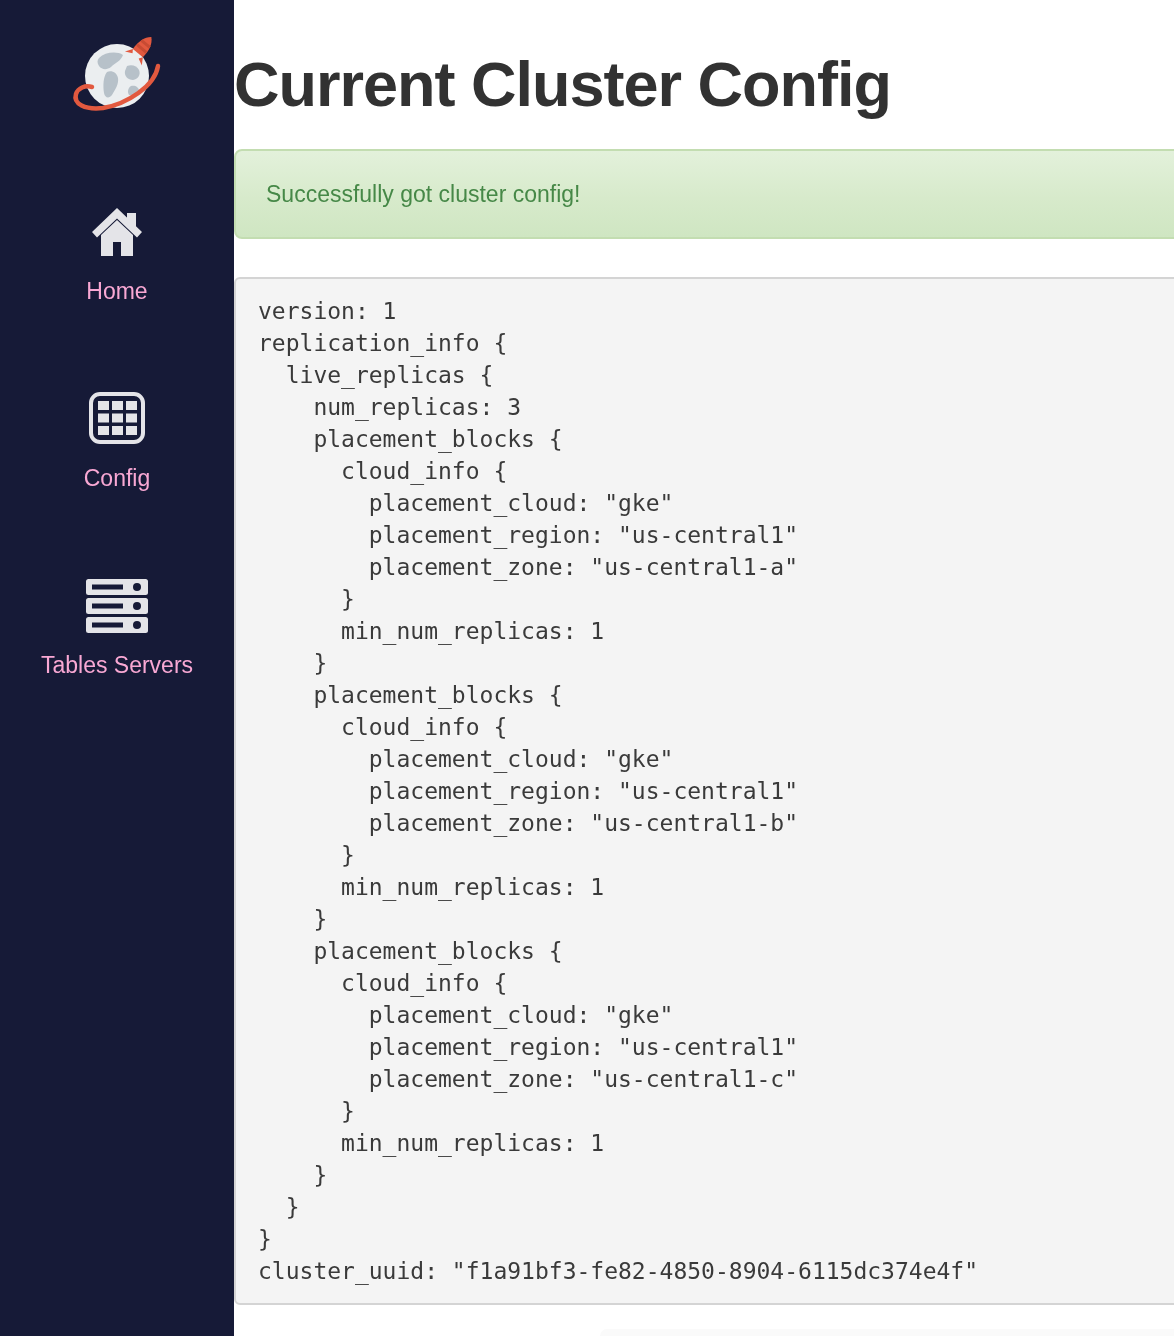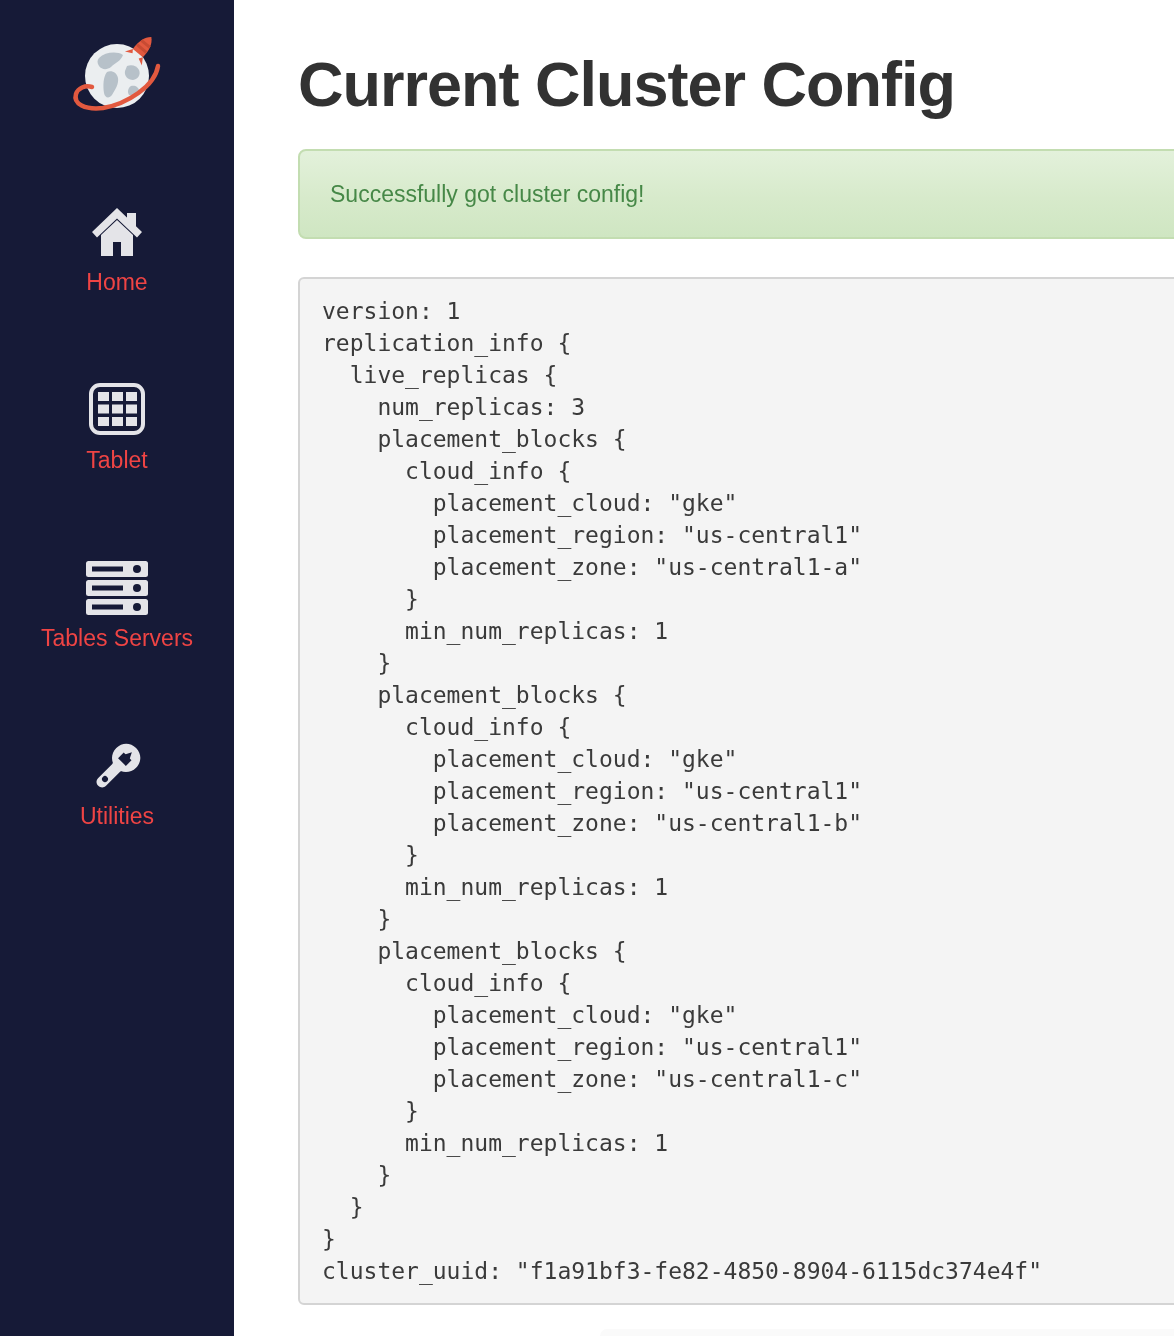--- a/index.html
+++ b/index.html
@@ -30,35 +30,34 @@
     margin-top: 88px;
     display: flex;
     flex-direction: column;
     gap: 86px;
     align-items: center;
   }
   .nav-item {
     display: flex;
     flex-direction: column;
     align-items: center;
-    gap: 10px;
-    color: #ef4444;
+    gap: 19px;
+    color: #f9a8d4;
     font-size: 23px;
     line-height: 28px;
     white-space: nowrap;
     text-decoration: none;
     cursor: pointer;
   }
   .nav-item .icon { display: block; height: 54px; }
 
   
   .main {
     flex: 1;
     min-width: 0;
-    padding-left: 64px;
     box-sizing: border-box;
   }
   h1.page-title {
     margin: 50px 0 0 0;
     font-size: 63px;
     line-height: 69px;
     font-weight: bold;
     letter-spacing: -1px;
     color: #323232;
   }
@@ -147,21 +146,21 @@
               <rect x="38" y="10" width="11" height="9"></rect>
             <rect x="10" y="22.5" width="11" height="9"></rect>
               <rect x="24" y="22.5" width="11" height="9"></rect>
               <rect x="38" y="22.5" width="11" height="9"></rect>
             <rect x="10" y="35" width="11" height="9"></rect>
               <rect x="24" y="35" width="11" height="9"></rect>
               <rect x="38" y="35" width="11" height="9"></rect>
           </g>
         </svg>
       </span>
-      <span class="label">Tablet</span>
+      <span class="label">Config</span>
     </a>
 
     <a class="nav-item">
       <span class="icon">
         <svg width="64" height="56" viewBox="0 0 64 56">
           <g>
             <rect x="1" y="1" width="62" height="16" rx="2.5" fill="#e4e4e8"></rect>
             <rect x="7" y="6.5" width="31" height="5" fill="#161a37"></rect>
             <circle cx="52" cy="9" r="4" fill="#161a37"></circle>
           </g>
@@ -173,34 +172,20 @@
           <g>
             <rect x="1" y="39" width="62" height="16" rx="2.5" fill="#e4e4e8"></rect>
             <rect x="7" y="44.5" width="31" height="5" fill="#161a37"></rect>
             <circle cx="52" cy="47" r="4" fill="#161a37"></circle>
           </g>
         </svg>
       </span>
       <span class="label">Tables Servers</span>
     </a>
 
-    <a class="nav-item">
-      <span class="icon">
-        <svg width="60" height="58" viewBox="0 0 60 58">
-          <g transform="rotate(45 30 29)">
-            <path d="M30 2 C 38 2, 44 8, 44 16 C 44 22, 40.5 27, 35.5 29.2 L 35.5 30 L 24.5 30 L 24.5 29.2 C 19.5 27, 16 22, 16 16 C 16 8, 22 2, 30 2 Z
-                     M 30 8 L 26 16 L 34 16 Z" fill="#e4e4e8" fill-rule="evenodd"></path>
-            <rect x="24.5" y="14" width="11" height="8" fill="#161a37"></rect>
-            <path d="M24.5 28 H 35.5 V 50 C 35.5 53.5, 33 55.5, 30 55.5 C 27 55.5, 24.5 53.5, 24.5 50 Z" fill="#e4e4e8"></path>
-            <circle cx="30" cy="46" r="3" fill="#161a37"></circle>
-          </g>
-        </svg>
-      </span>
-      <span class="label">Utilities</span>
-    </a>
 
   </nav>
 </aside>
 
 <main class="main">
   <h1 class="page-title">Current Cluster Config</h1>
 
   <div class="alert-success">
     <span>Successfully got cluster config!</span>
   </div>

